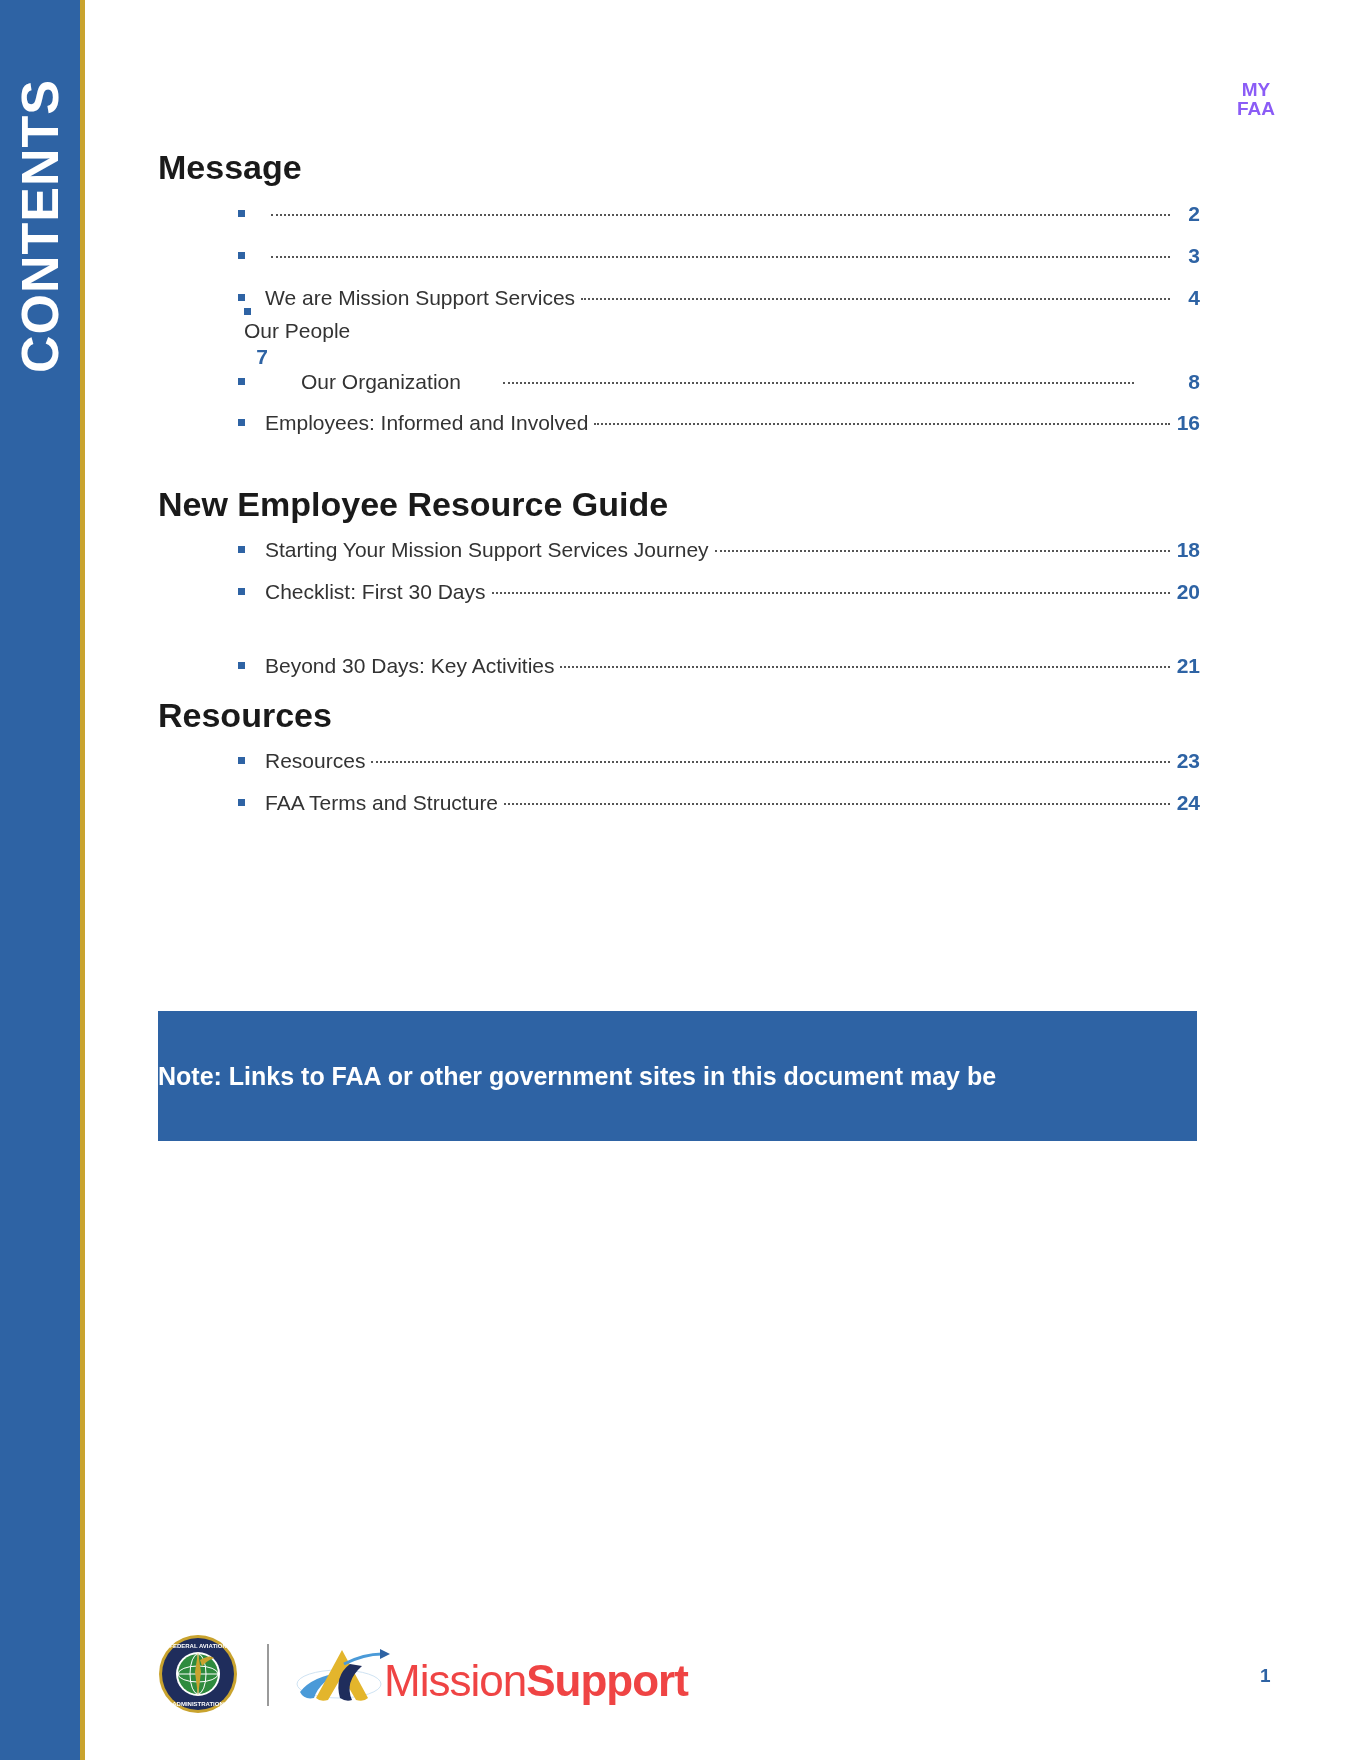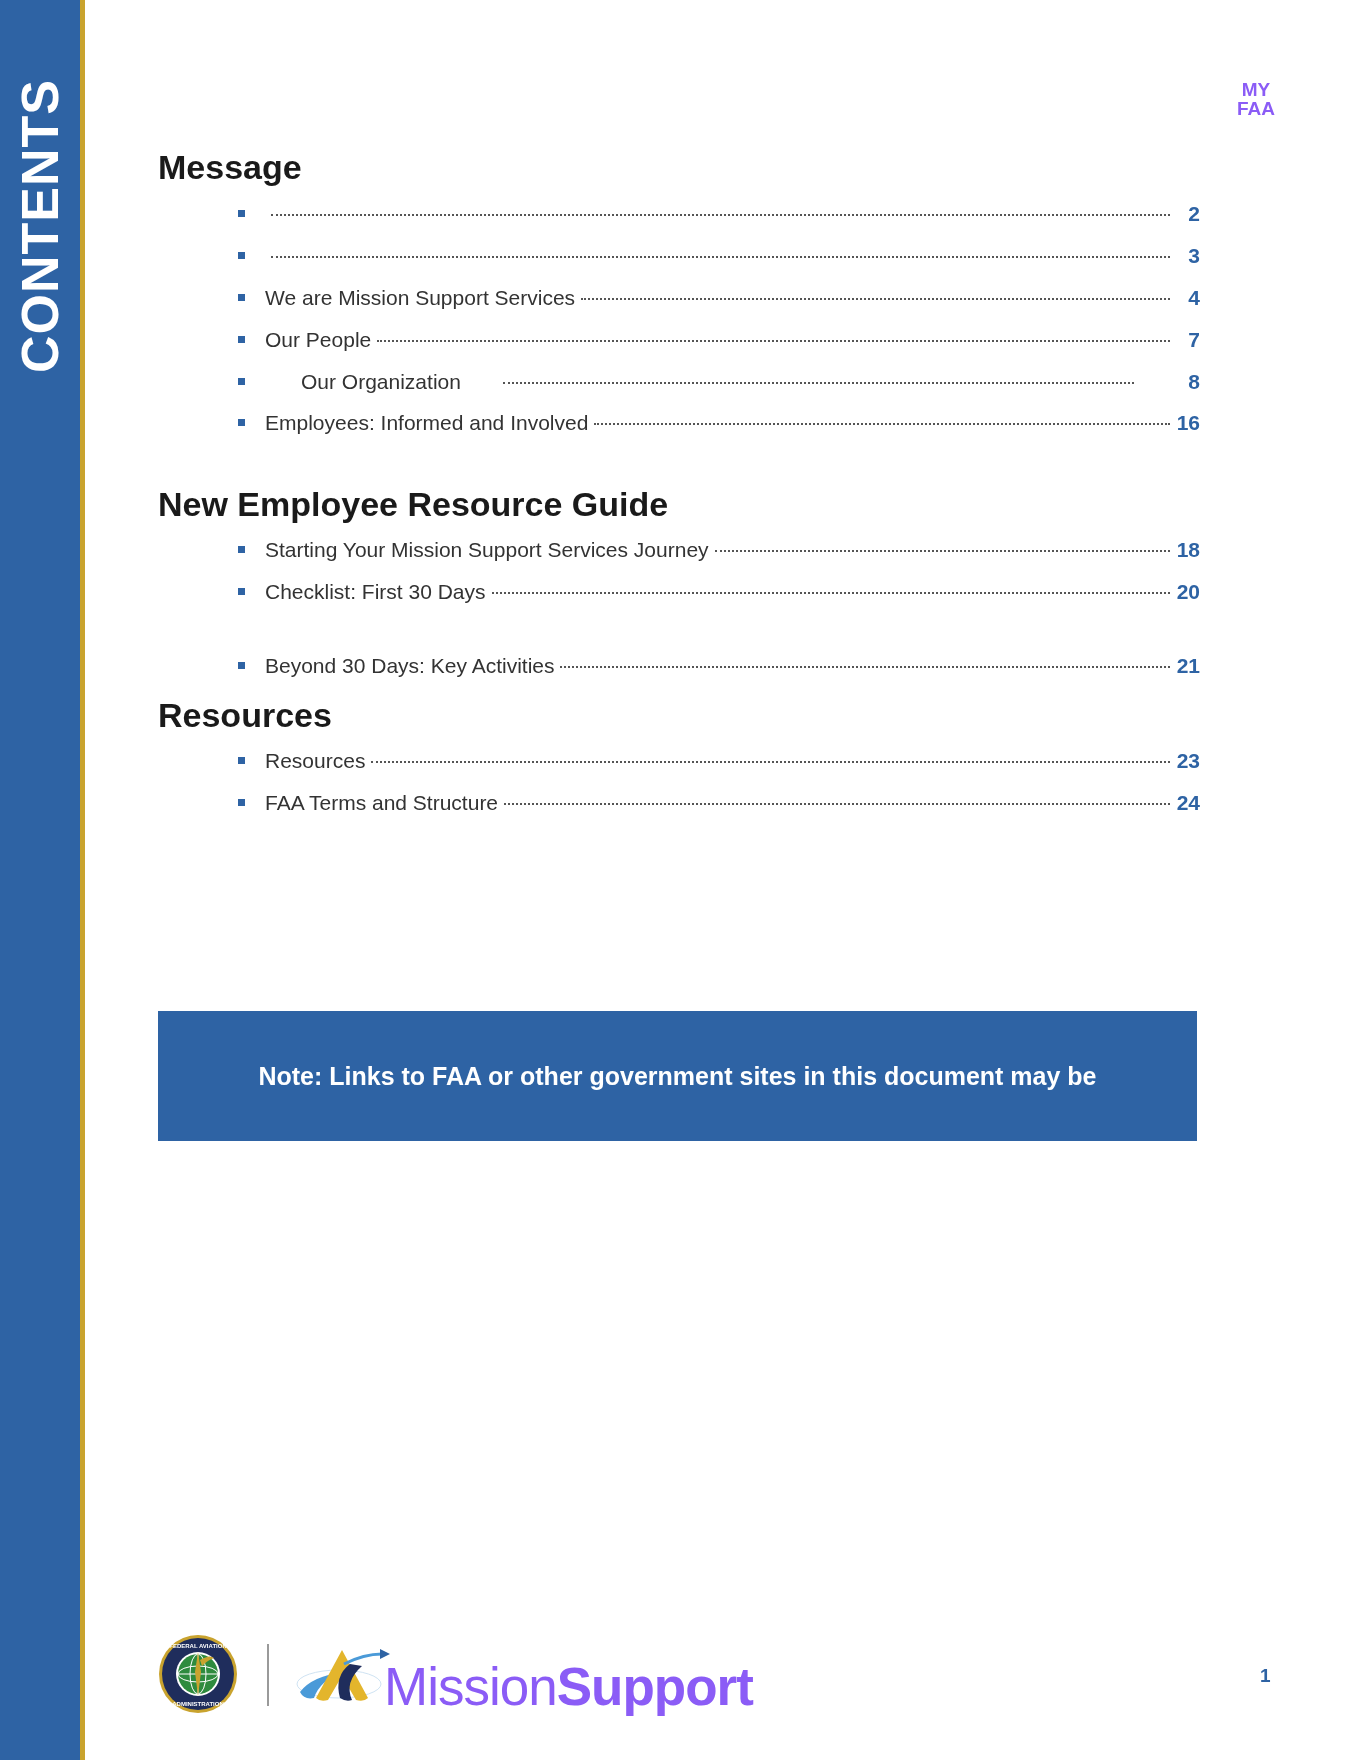--- a/index.html
+++ b/index.html
@@ -45,31 +45,31 @@
       flex: 1 1 auto; margin: 0 6px; border-bottom: 2px dotted #555555;
       position: relative; top: -5px; height: 0;
     }
     .toc-page {
       flex: 0 0 auto; color: #2E63A4; font-weight: bold; font-size: 21px;
       min-width: 24px; text-align: right;
     }
     .note-box {
       position: absolute; left: 158px; top: 1011px; width: 1039px; height: 130px;
       background: #2E63A4; color: #ffffff; font-weight: bold; font-size: 25px;
-      line-height: 34px; text-align: center;
+      line-height: 34px; 
       display: flex; flex-direction: column; justify-content: center; gap: 7px;
     }
     .footer-logos { position: absolute; left: 158px; top: 1634px; height: 80px; }
     .faa-seal { position: absolute; left: 0; top: 0; width: 80px; height: 80px; }
     .logo-divider {
       position: absolute; left: 109px; top: 10px; width: 2px; height: 62px; background: #9a9a9a;
     }
     .ms-mark { position: absolute; left: 136px; top: 12px; width: 100px; height: 60px; }
     .ms-wordmark {
-      position: absolute; left: 226px; top: 22px; font-size: 53px; color: #8b5cf6;
+      position: absolute; left: 226px; top: 22px; font-size: 44px; color: #ef4444;
       white-space: nowrap; letter-spacing: -1px;
     }
     .ms-wordmark .light { font-weight: normal; }
     .ms-wordmark .bold { font-weight: bold; }
     .page-number {
       position: absolute; left: 1260px; top: 1665px; color: #2E63A4; font-weight: bold; font-size: 19px;
     }
   </style>
 </head>
 <body>
@@ -95,21 +95,21 @@
     <span class="bullet"></span>
     <span class="leader"></span>
     <span class="toc-page">3</span>
   </div>
   <div class="toc-item" style="top:286px;">
     <span class="bullet"></span>
     <span class="toc-label">We are Mission Support Services</span>
     <span class="leader"></span>
     <span class="toc-page">4</span>
   </div>
-  <div class="toc-item" style="top:328px;">
+  <div class="toc-item" style="top:312px;flex-direction:column;">
     <span class="bullet"></span>
     <span class="toc-label">Our People</span>
     <span class="leader"></span>
     <span class="toc-page">7</span>
   </div>
   <div class="toc-item" style="top:370px;gap:36px;">
     <span class="bullet"></span>
     <span class="toc-label">Our Organization</span>
     <span class="leader"></span>
     <span class="toc-page">8</span>

